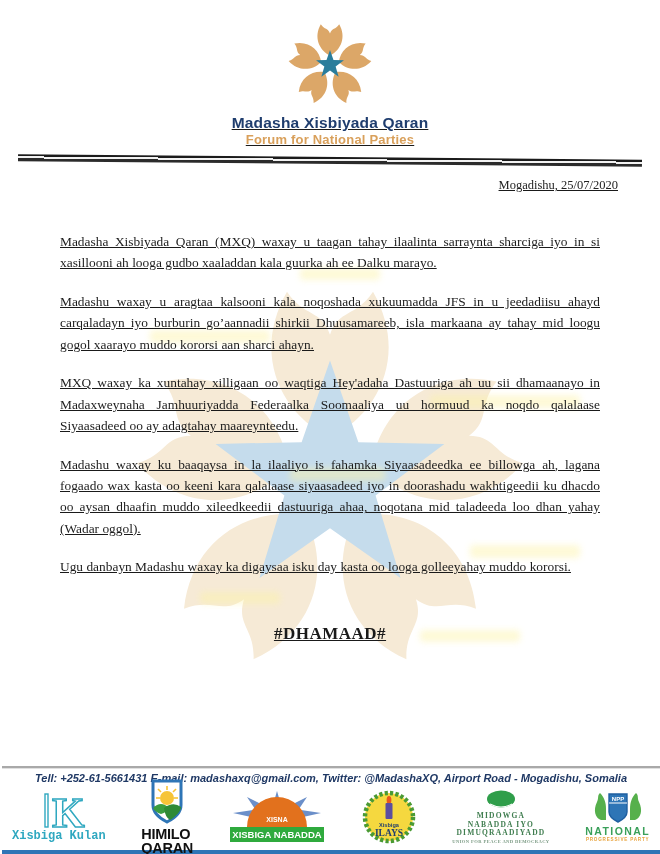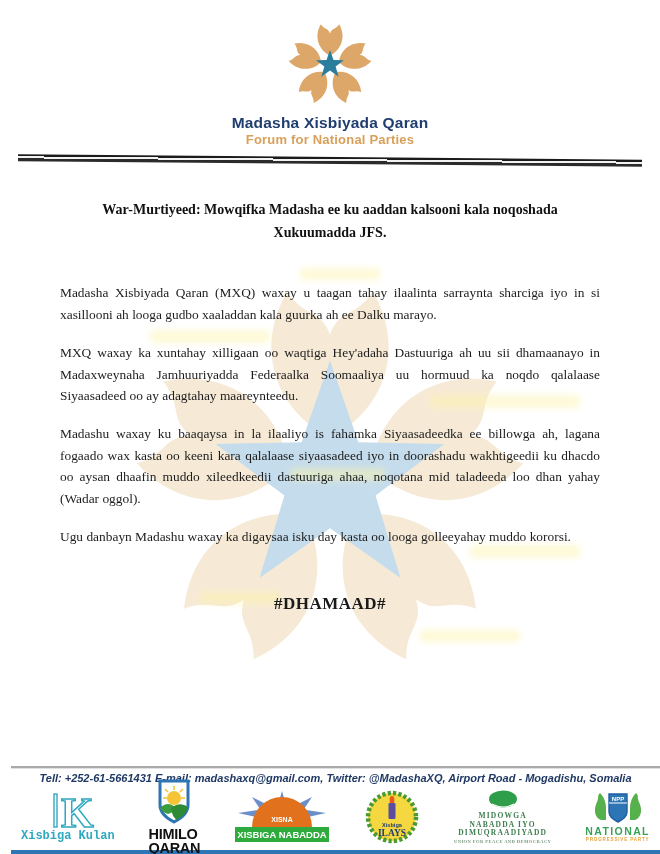--- a/index.html
+++ b/index.html
@@ -3,21 +3,21 @@
 <meta charset="utf-8">
 <style>
   html,body{margin:0;padding:0;background:#e8e8e8;}
   .page{
     width:660px;height:854px;position:relative;background:#ffffff;
     margin:0 auto;overflow:hidden;font-family:"Liberation Serif", serif;color:#1a1a1a;
   }
   
   .watermark{position:absolute;left:50%;top:470px;transform:translate(-50%,-50%);z-index:0;pointer-events:none;}
   .highlight{position:absolute;background:#fdf3a6;opacity:.45;filter:blur(3px);border-radius:3px;z-index:0;pointer-events:none;}
-  .content{position:relative;z-index:1;}
+  .content{position:relative;z-index:1;text-decoration:underline;}
   
   .header{ text-align:center;padding-top:16px; }
   .org-name{font-family:"Liberation Sans", sans-serif;font-weight:bold;font-size:15.5px;color:#1f3d6e;letter-spacing:.2px;margin-top:2px;}
   .org-sub{font-family:"Liberation Sans", sans-serif;font-weight:bold;font-size:13px;color:#d9a05b;letter-spacing:.2px;}
   .double-rule{
     height:7px;margin:10px 18px 0 18px;transform:rotate(.5deg);
     background:linear-gradient(to bottom,#1b1b1b 0 2px,#f2f2f2 2px 4px,#2b2b2b 4px 7px);
   }
   .date-line{ text-align:right;margin:14px 42px 0 0;font-size:12.5px;color:#222; }
   
@@ -25,21 +25,21 @@
     font-size:14px;font-weight:bold;text-align:center;line-height:1.65;
     margin:34px 68px 0 68px;color:#111;
   }
   .para{
     font-size:13.4px;line-height:1.6;text-align:justify;color:#1c1c1c;
     margin:17px 60px 0 60px;
   }
   .para.first{margin-top:38px;}
   .end-mark{ text-align:center;font-weight:bold;font-size:17px;letter-spacing:.5px;margin-top:46px; }
   
-  .footer{position:absolute;left:11px;right:0;bottom:0;z-index:2;background:transparent;}
+  .footer{position:absolute;left:2px;right:0;bottom:0;z-index:2;background:transparent;}
   .footer-divider{height:2px;background:#a9a9a9;box-shadow:0 1px 0 #e0e0e0;}
   .contact-line{
     font-family:"Liberation Sans", sans-serif;font-weight:bold;font-style:italic;
     font-size:11px;color:#1f3864;text-align:center;margin-top:4px;
   }
   .logos-row{
     display:flex;align-items:center;justify-content:space-between;
     padding:4px 10px 2px 10px;height:58px;
   }
   .logo-block{display:flex;flex-direction:column;align-items:center;justify-content:center;}
@@ -94,24 +94,25 @@
           </g>
           <polygon fill="#2a7d9c" points="0,-16 3.8,-5.2 15.2,-4.9 6.1,1.9 9.4,12.9 0,6.3 -9.4,12.9 -6.1,1.9 -15.2,-4.9 -3.8,-5.2"></polygon>
         </g>
       </svg>
       <div class="org-name">Madasha Xisbiyada Qaran</div>
       <div class="org-sub">Forum for National Parties</div>
     </div>
 
     <div class="double-rule"></div>
 
-
-    <div class="doc-title">War-Murtiyeed: Mowqifka Madasha ee ku aaddan kalsooni kala noqoshada Xukuumadda JFS.</div>
+    <div class="date-line">Mogadishu, 25/07/2020</div>
+
 
     <p class="para first">Madasha Xisbiyada Qaran (MXQ) waxay u taagan tahay ilaalinta sarraynta sharciga iyo in si xasillooni ah looga gudbo xaaladdan kala guurka ah ee Dalku marayo.</p>
+    <p class="para">Madashu waxay u aragtaa kalsooni kala noqoshada xukuumadda JFS in u jeedadiisu ahayd carqaladayn iyo burburin go’aannadii shirkii Dhuusamareeb, isla markaana ay tahay mid loogu gogol xaarayo muddo kororsi aan sharci ahayn.</p>
     <p class="para">MXQ waxay ka xuntahay xilligaan oo waqtiga Hey'adaha Dastuuriga ah uu sii dhamaanayo in Madaxweynaha Jamhuuriyadda Federaalka Soomaaliya uu hormuud ka noqdo qalalaase Siyaasadeed oo ay adagtahay maareynteedu.</p>
     <p class="para">Madashu waxay ku baaqaysa in la ilaaliyo is fahamka Siyaasadeedka ee billowga ah, lagana fogaado wax kasta oo keeni kara qalalaase siyaasadeed iyo in doorashadu wakhtigeedii ku dhacdo oo aysan dhaafin muddo xileedkeedii dastuuriga ahaa, noqotana mid taladeeda loo dhan yahay (Wadar oggol).</p>
     <p class="para">Ugu danbayn Madashu waxay ka digaysaa isku day kasta oo looga golleeyahay muddo kororsi.</p>
 
     <div class="end-mark">#DHAMAAD#</div>
   </div>
 
   <div class="footer">
     <div class="footer-divider"></div>
     <div class="contact-line">Tell: +252-61-5661431 E-mail: madashaxq@gmail.com, Twitter: @MadashaXQ, Airport Road - Mogadishu, Somalia</div>

